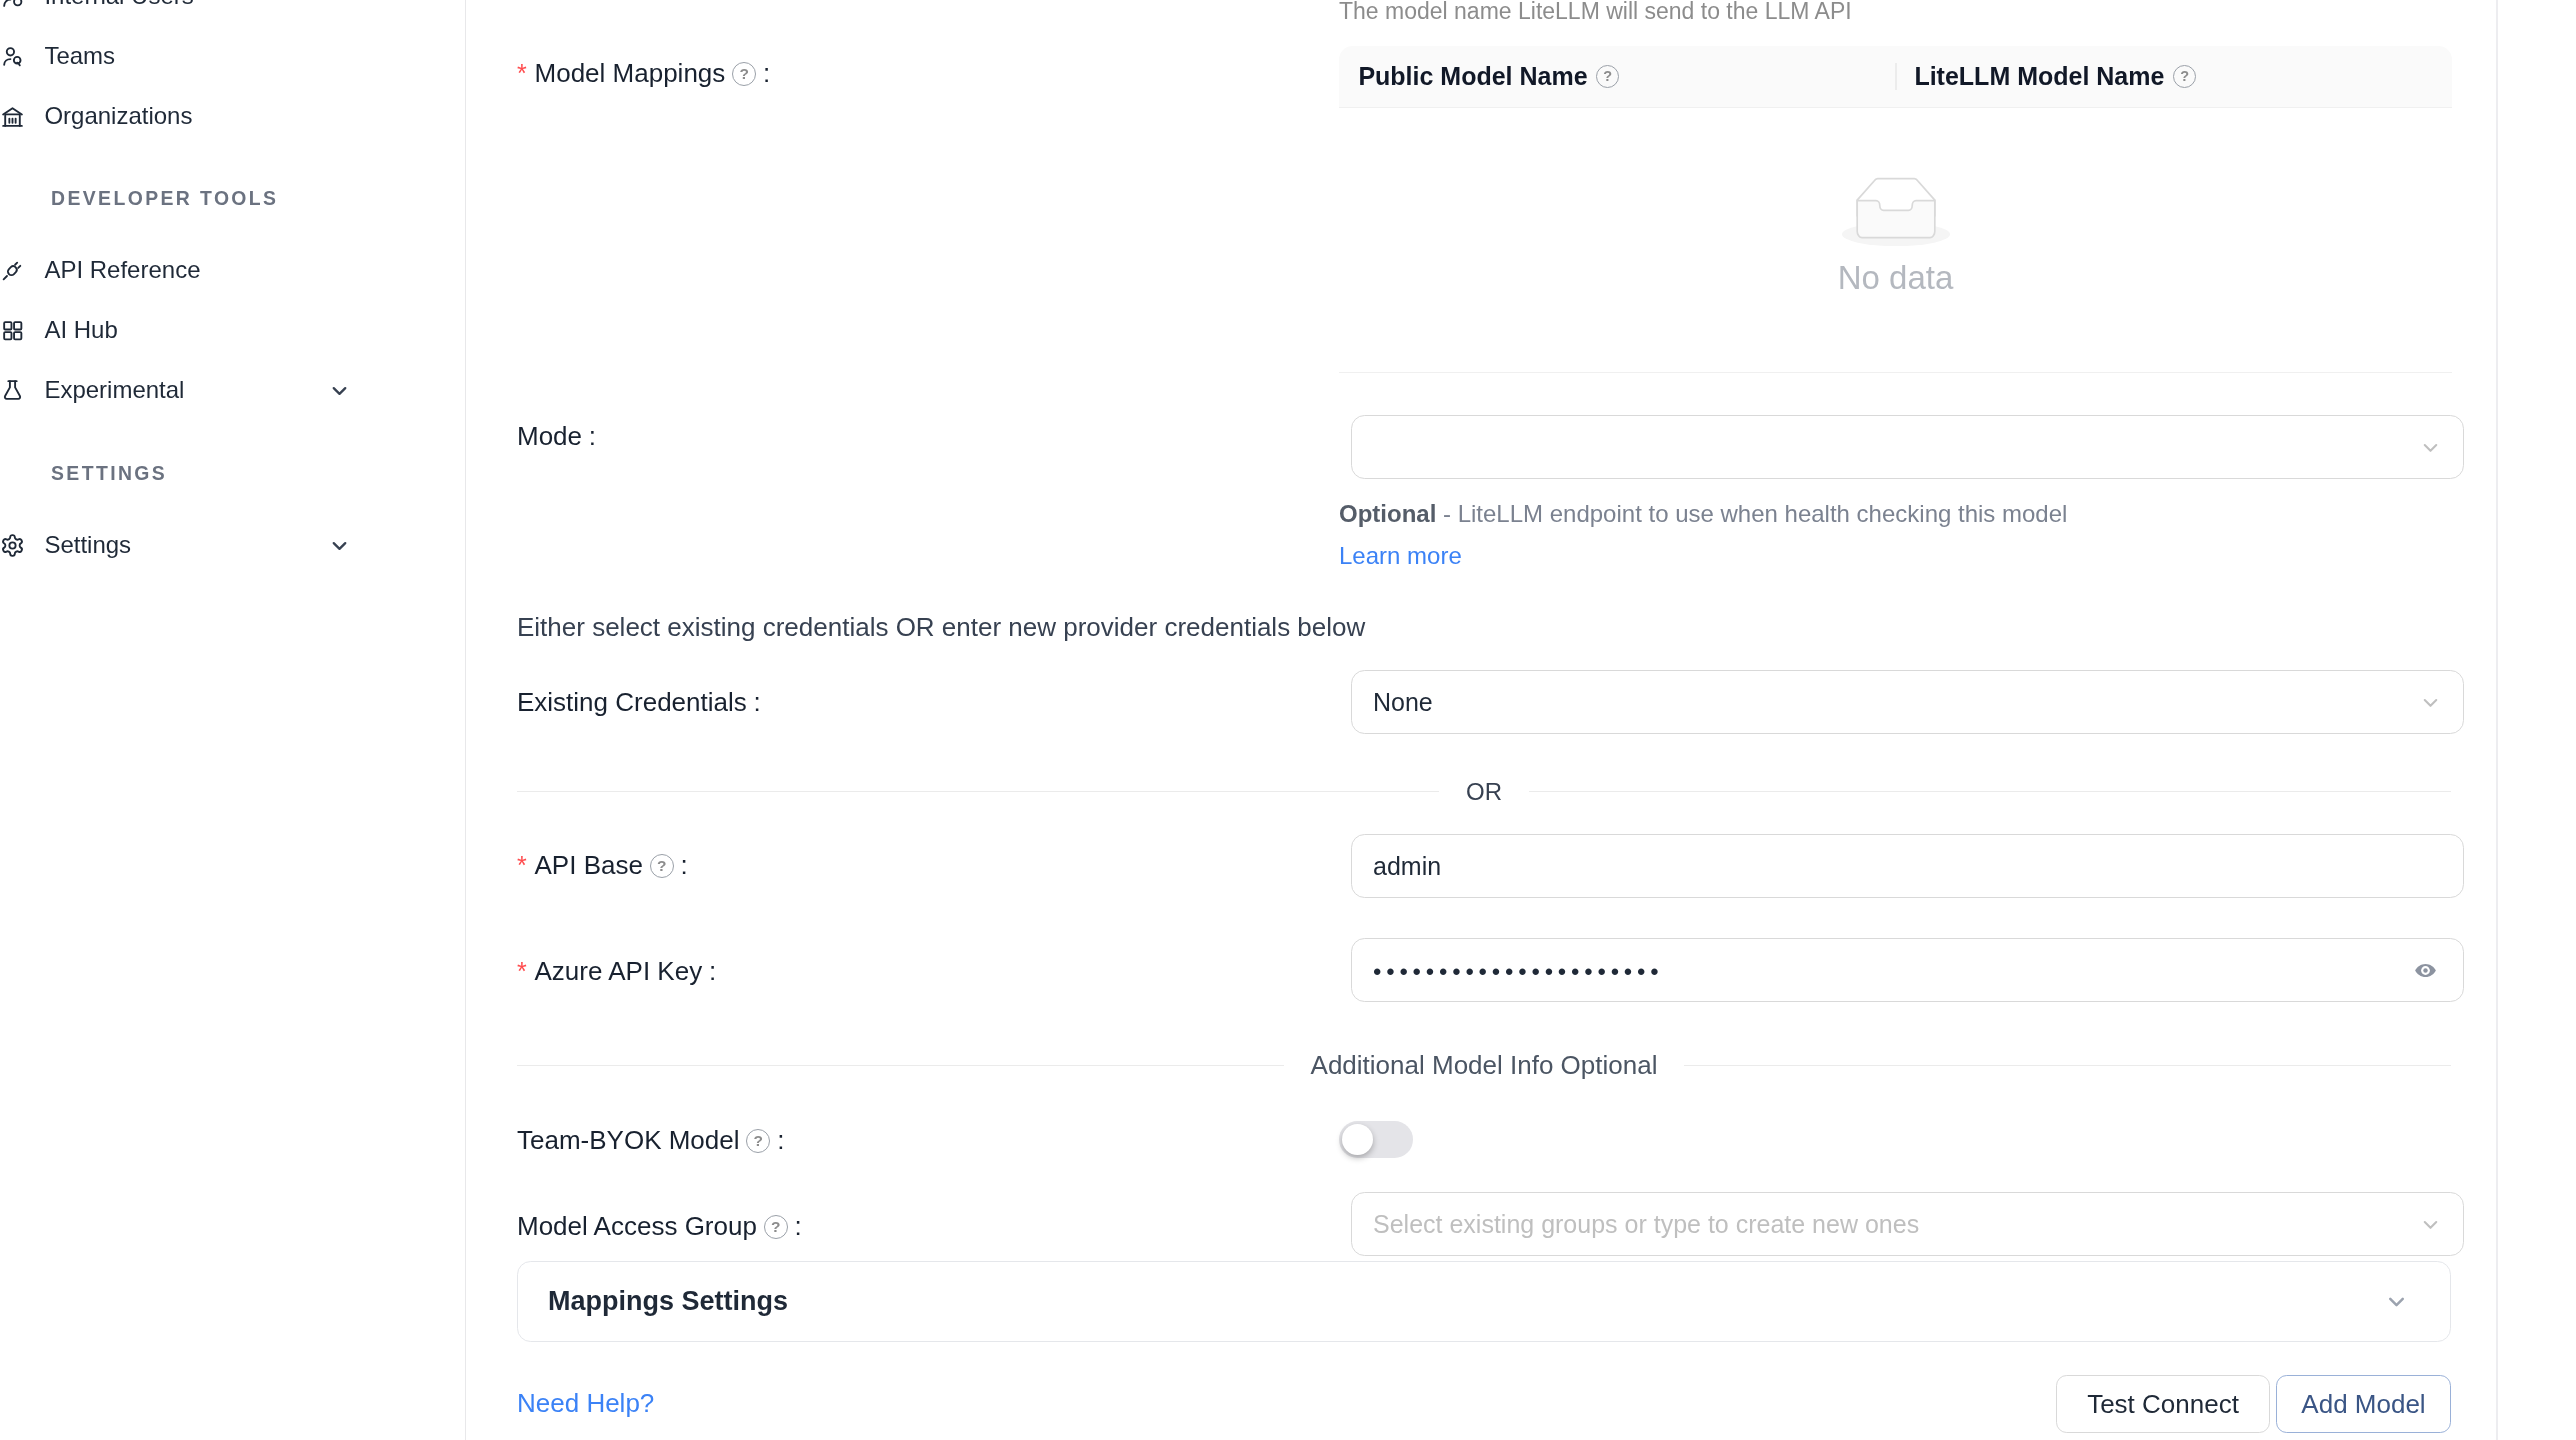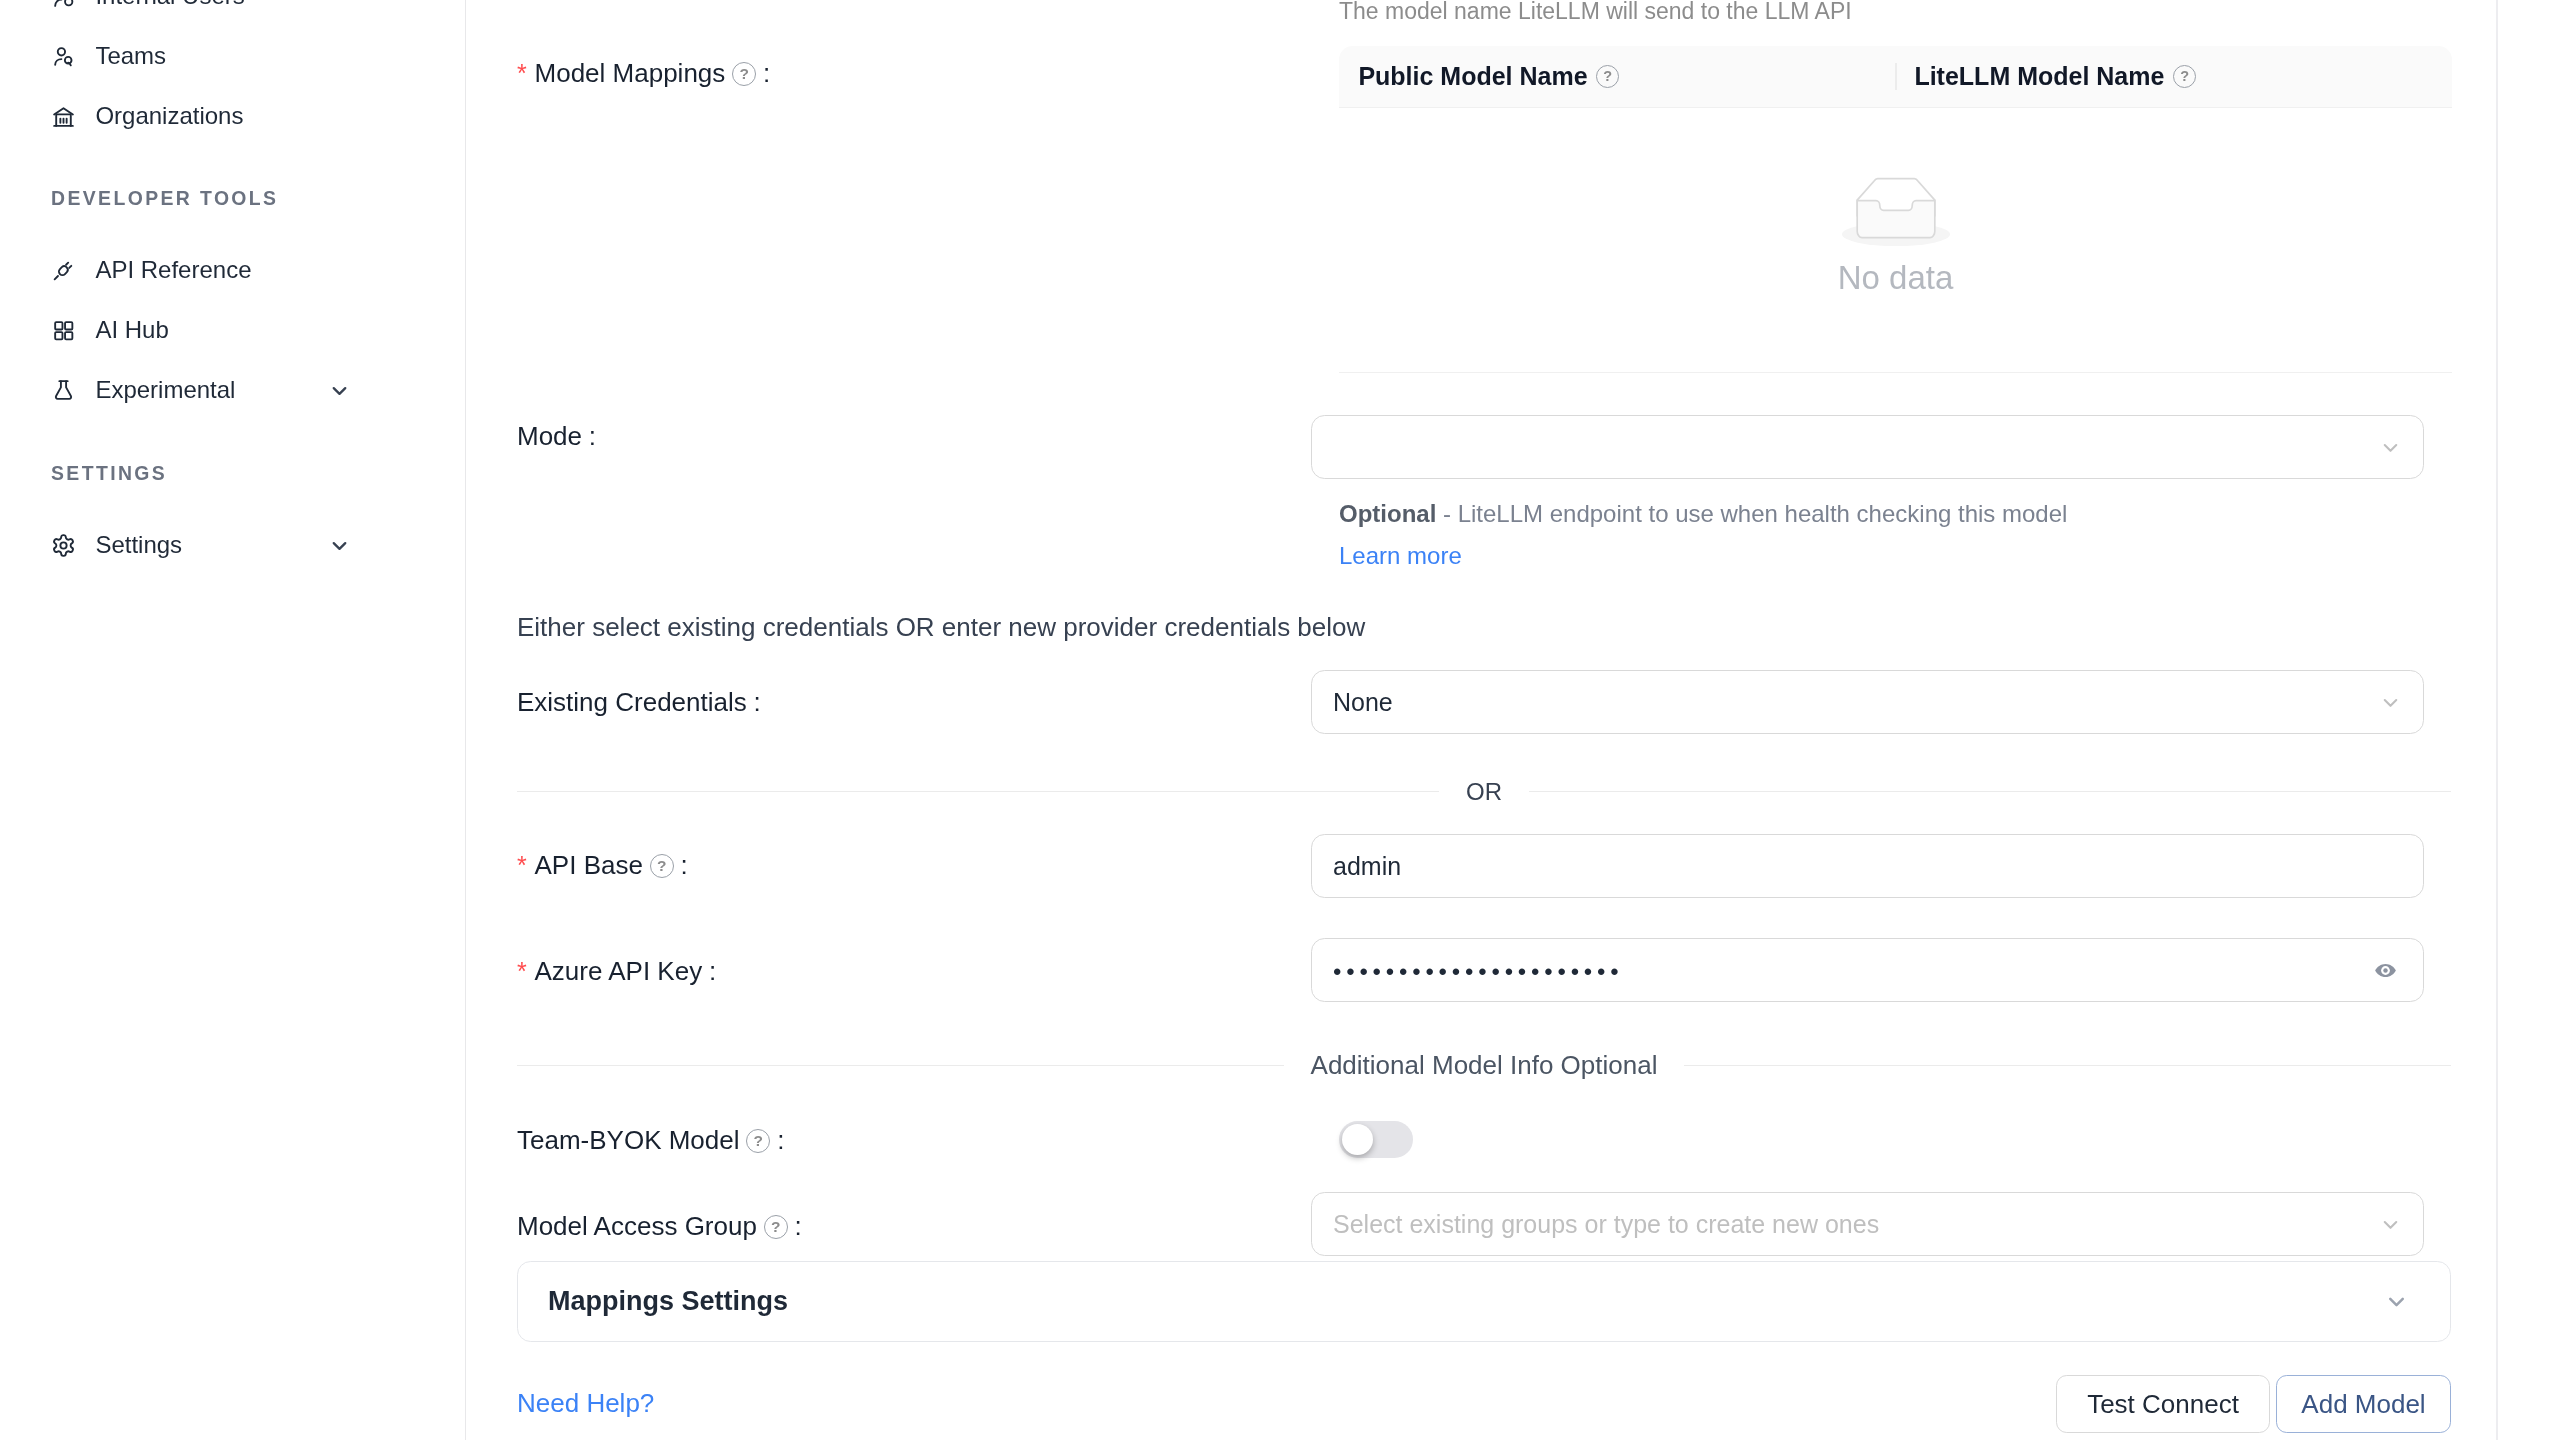--- a/index.html
+++ b/index.html
@@ -3,21 +3,21 @@
 <meta charset="utf-8">
 <style>
   * { margin:0; padding:0; box-sizing:border-box; }
   html,body { width:2576px; height:1440px; overflow:hidden; background:#ffffff;
     font-family:"Liberation Sans", sans-serif; color:#1f2937; }
   .app { position:relative; width:2576px; height:1440px; display:flex; }
 
   
   .sidebar { position:relative; width:466px; height:100%; background:#ffffff;
     border-right:1.9px solid #e8e8ea; overflow:hidden; flex:0 0 auto; }
-  .nav-item { display:flex; align-items:center; height:60px; padding-left:51px;
+  .nav-item { display:flex; align-items:center; height:60px; 
     font-size:24px; color:#1f2937; cursor:pointer; }
   .nav-item .nicon { width:25px; height:25px; margin-right:19.4px; flex:0 0 auto;
     display:flex; align-items:center; justify-content:center; }
   .nav-item .nicon svg { width:25px; height:25px; stroke:#1f2937; fill:none;
     stroke-width:1.8; stroke-linecap:round; stroke-linejoin:round; }
   .nav-item.partial { margin-top:-34px; }
   .nav-label { flex:1 1 auto; }
   .nav-chevron { margin-left:auto; margin-right:114px; width:23px; height:23px; }
   .nav-chevron svg { width:23px; height:23px; stroke:#374151; fill:none;
     stroke-width:2.4; stroke-linecap:round; stroke-linejoin:round; }
@@ -49,21 +49,21 @@
     font-size:25px; font-weight:700; color:#111827; }
   .mm-th.c1 { width:556px; }
   .mm-th.c2 { flex:1; }
   .mm-colsep { position:absolute; left:556px; top:17.4px; width:1.9px; height:27px;
     background:#ececec; }
   .mm-empty { padding-top:68px; text-align:center; }
   .mm-empty svg { display:block; margin:0 auto; }
   .mm-empty-text { margin-top:11.6px; font-size:33px; color:#b4b8bf; }
 
   
-  .ctl { left:845px; width:1113px; height:64px; background:#fff;
+  .ctl { left:885px; width:1113px; height:64px; background:#fff;
     border:1.9px solid #d9d9d9; border-radius:13.6px; display:flex; align-items:center;
     padding:0 21px; font-size:25px; color:#1f2937; }
   .ctl .chev { margin-left:auto; width:23px; height:23px; }
   .ctl .chev svg { width:23px; height:23px; stroke:#bfbfbf; fill:none;
     stroke-width:2.2; stroke-linecap:round; stroke-linejoin:round; }
   .placeholder { color:#bfbfbf; }
   .dots { letter-spacing:4.8px; font-size:24px; color:#1f2937; transform:translateY(1.9px); }
   .eye { margin-left:auto; width:33px; height:23px; display:flex; align-items:center; }
 
   .helper { left:873px; top:493px; width:784px; font-size:24px; line-height:42px;

